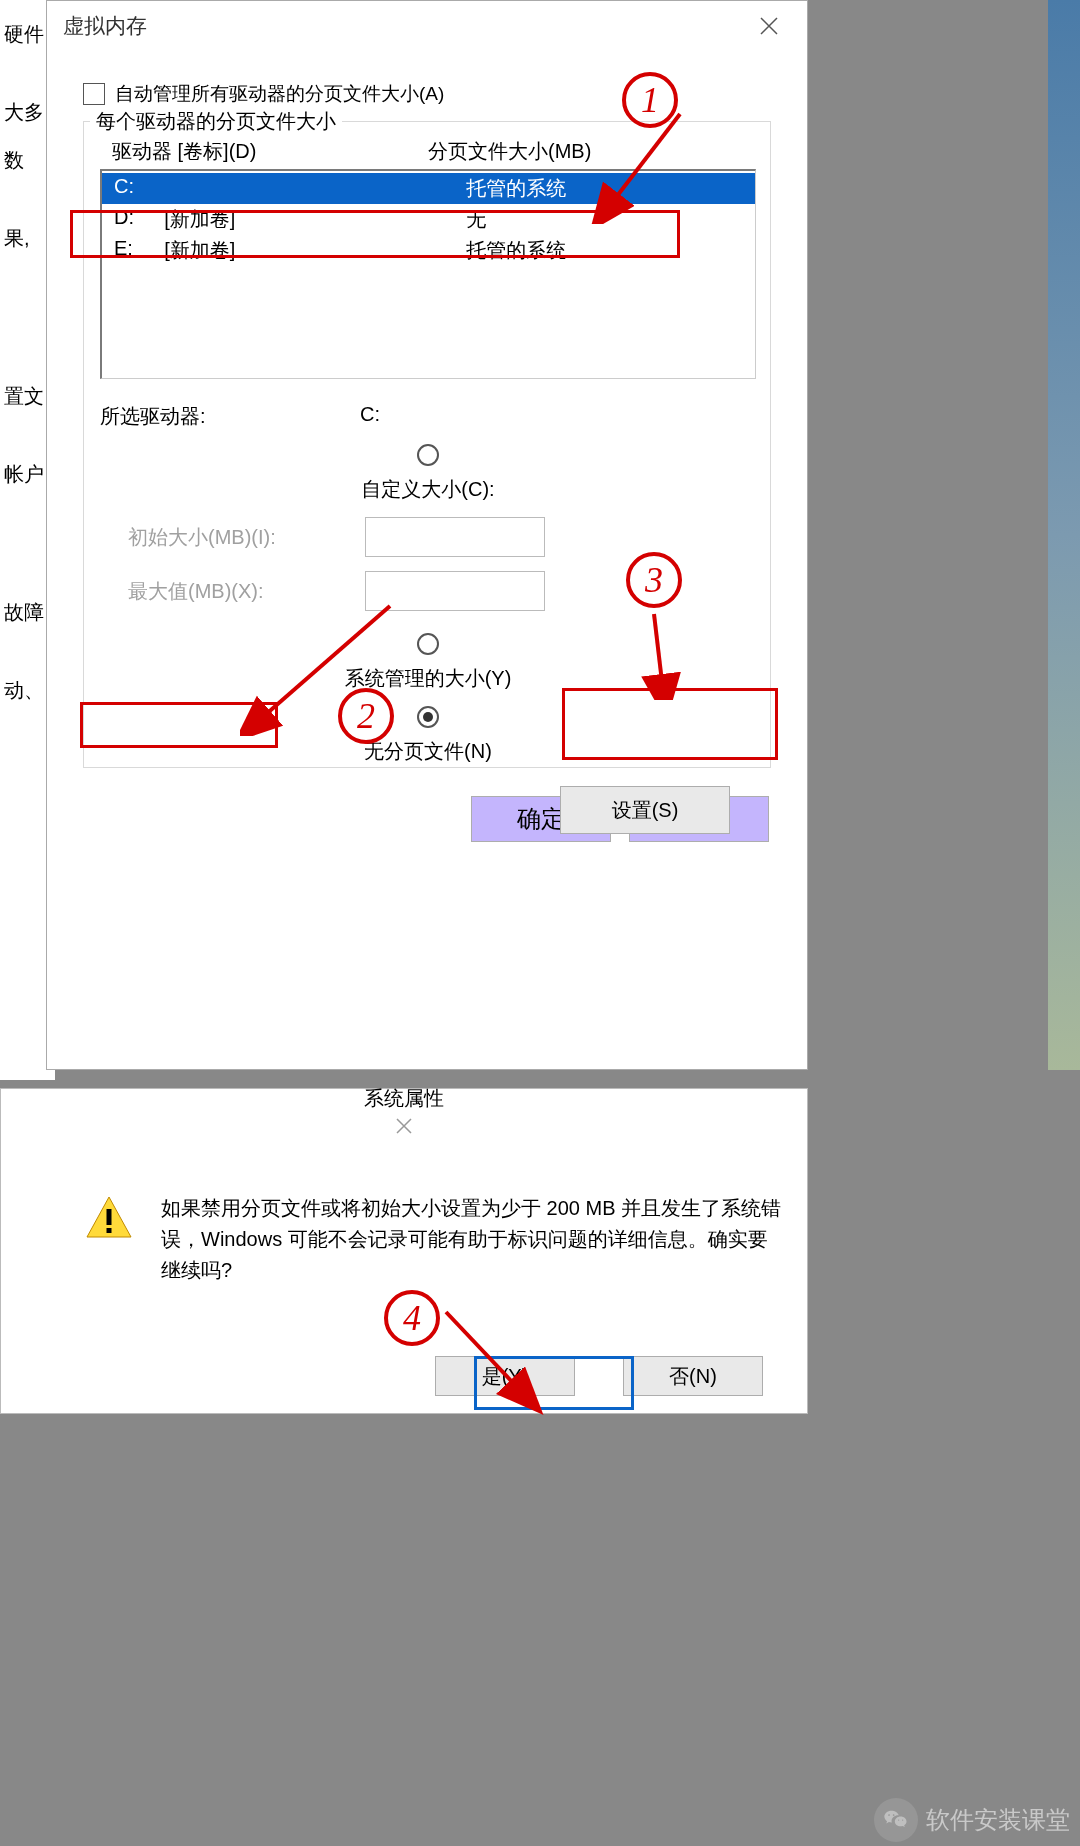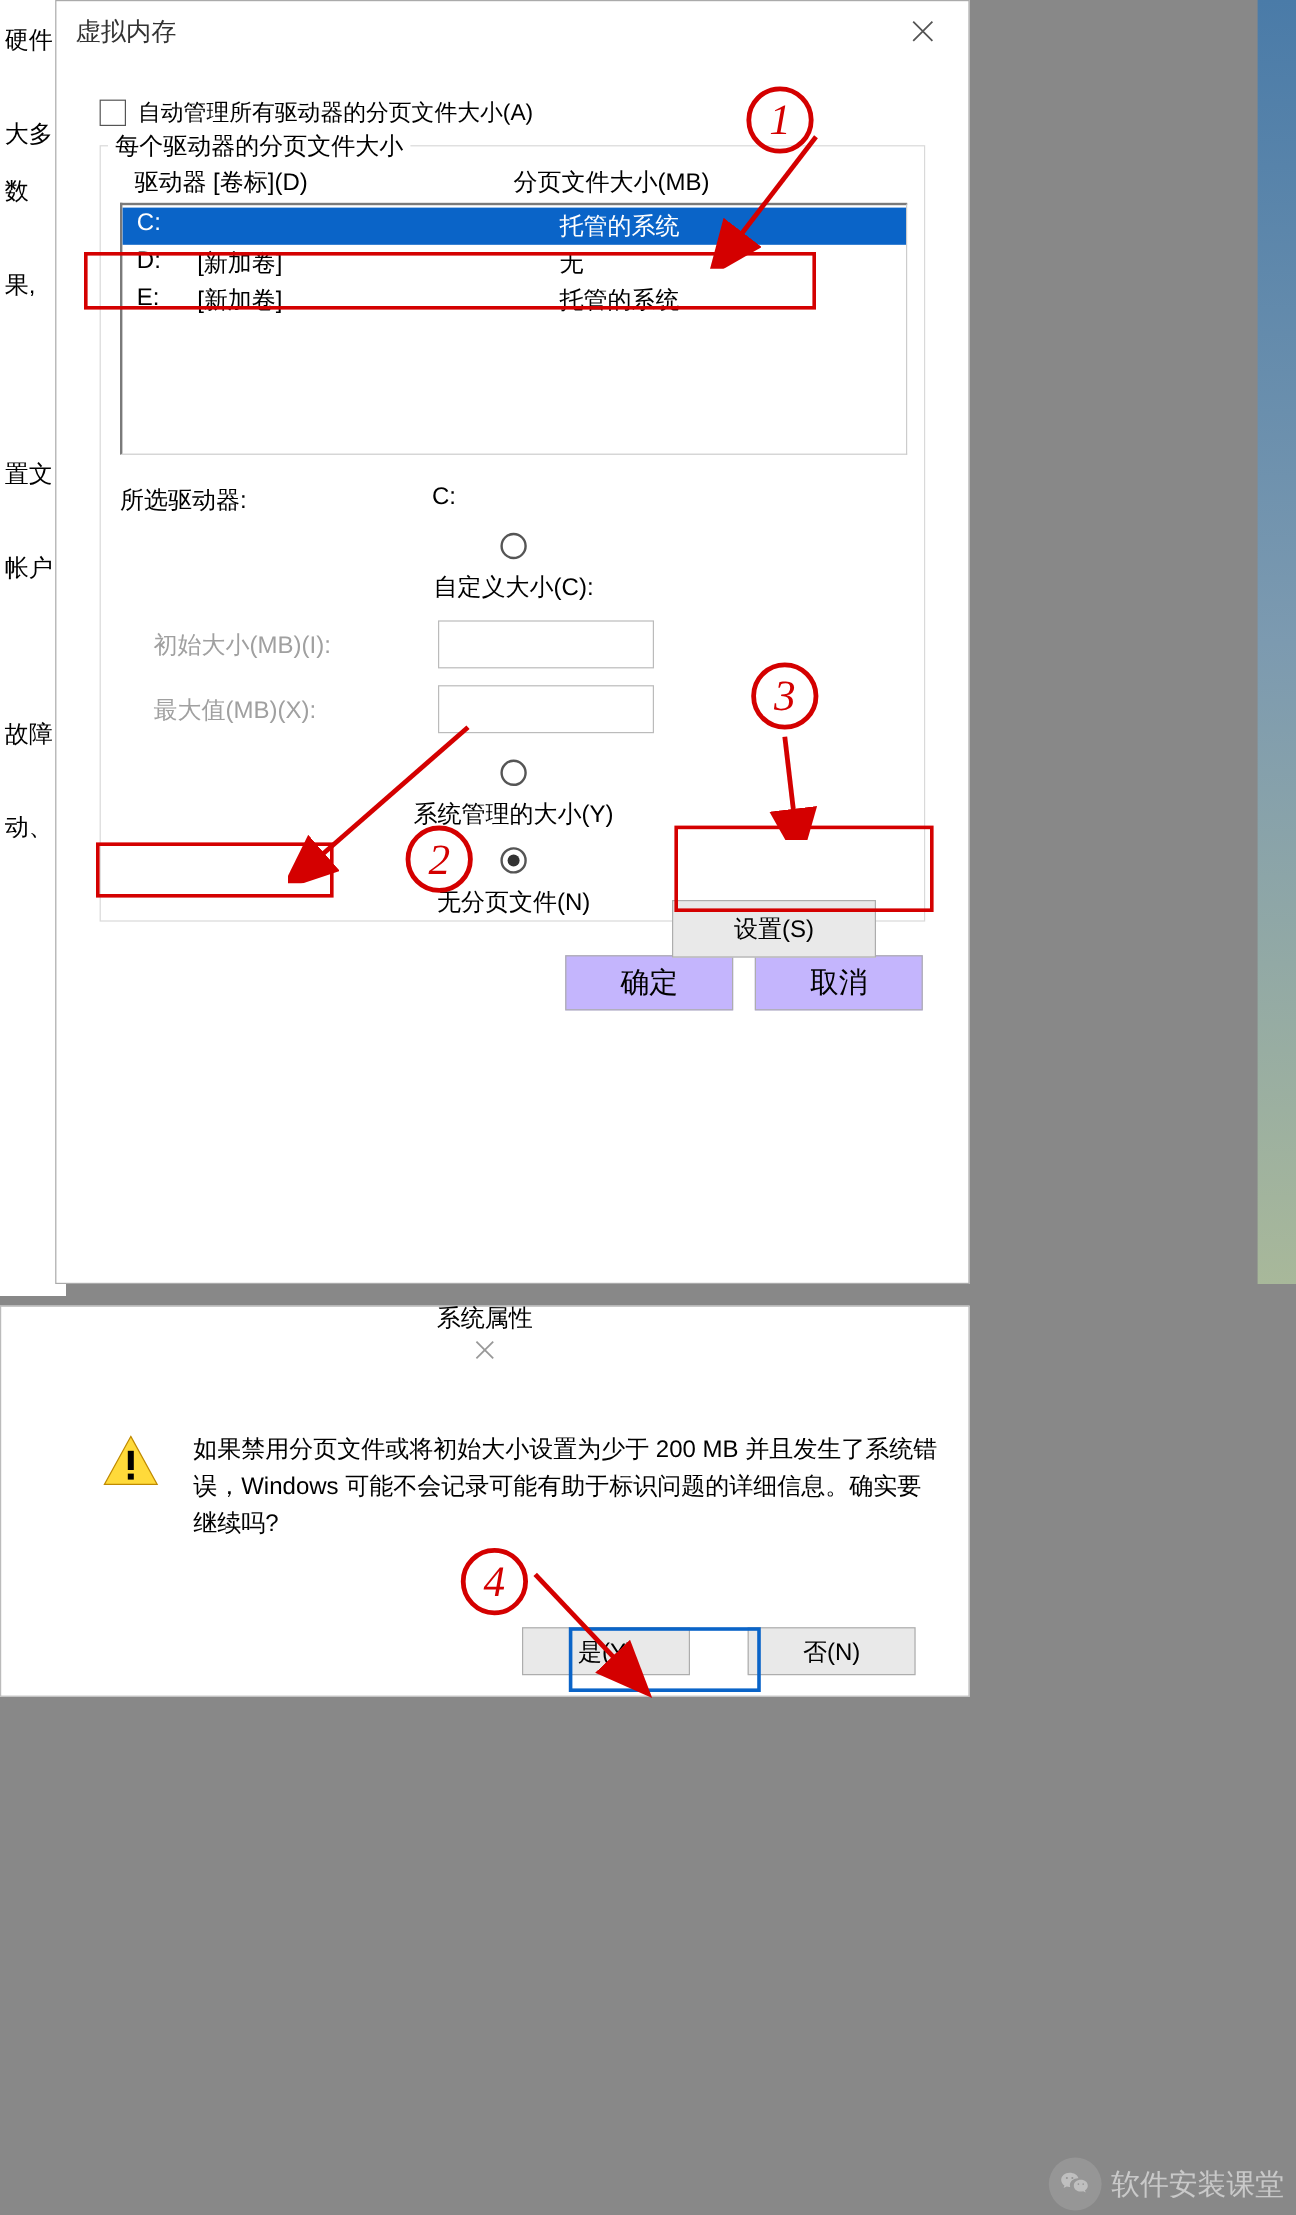--- a/index.html
+++ b/index.html
@@ -35,21 +35,21 @@
 .info-val { }
 
 .radio-row { display: flex; align-items: center; gap: 10px; margin-top: 14px; font-size: 20px; flex-direction: column; }
 .radio { width: 22px; height: 22px; border: 2px solid #555; border-radius: 50%; background: #fff; display:flex; align-items:center; justify-content:center; }
 .radio.checked::after { content:""; width:10px; height:10px; background:#333; border-radius:50%; }
 
 .sub-input-row { display:flex; align-items:center; gap:25px; margin-top:14px; }
 .sub-lbl { width: 240px; color:#a0a0a0; font-size:20px; padding-left:28px; }
 .txt-input { width: 180px; height: 40px; border:1px solid #bbb; background:#fff; }
 
-.set-btn { position:absolute; right:40px; top:628px; width:170px; height:48px; background:#e9e9e9; border:1px solid #adadad; font-size:20px; cursor:pointer; }
+.set-btn { position:absolute; right:40px; top:664px; width:170px; height:48px; background:#e9e9e9; border:1px solid #adadad; font-size:20px; cursor:pointer; }
 
 .totals-group { border:1px solid #d9d9d9; position:relative; margin-top:40px; padding:24px 16px 14px 16px; }
 .totals-legend { position:absolute; top:-14px; left:8px; background:#fff; padding:0 6px; font-size:20px; }
 .tot-row { display:flex; font-size:20px; margin-bottom:10px; }
 .tot-lbl { width:240px; }
 
 .btn-row { display:flex; justify-content:flex-end; gap:18px; margin-top:28px; padding-right: 2px; }
 .win-btn { width:140px; height:46px; background:#c4b5fd; border:1px solid #adadad; font-size:24px; cursor:pointer; }
 
 

